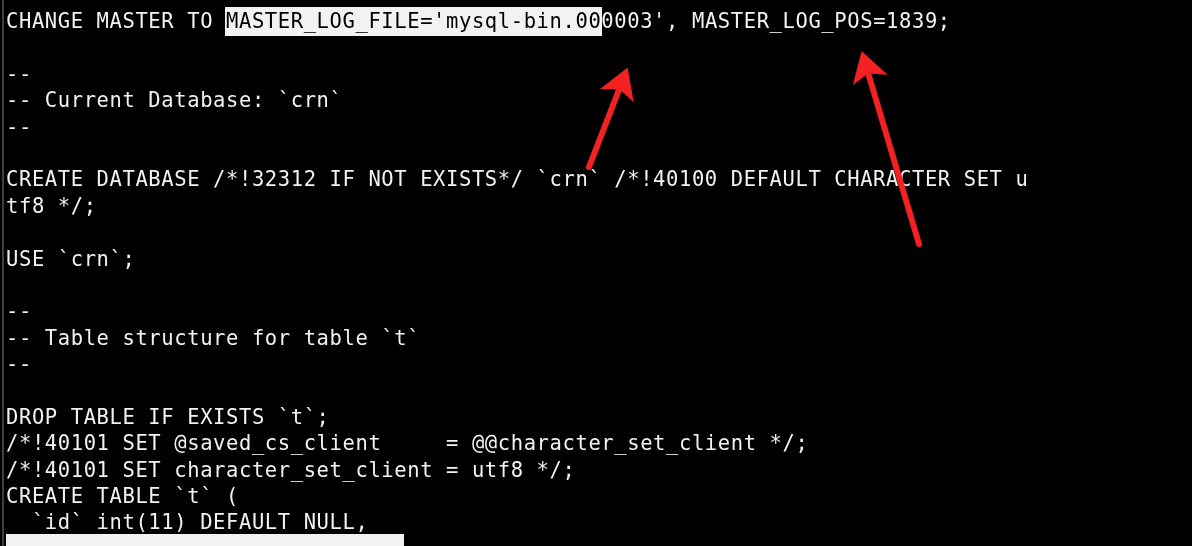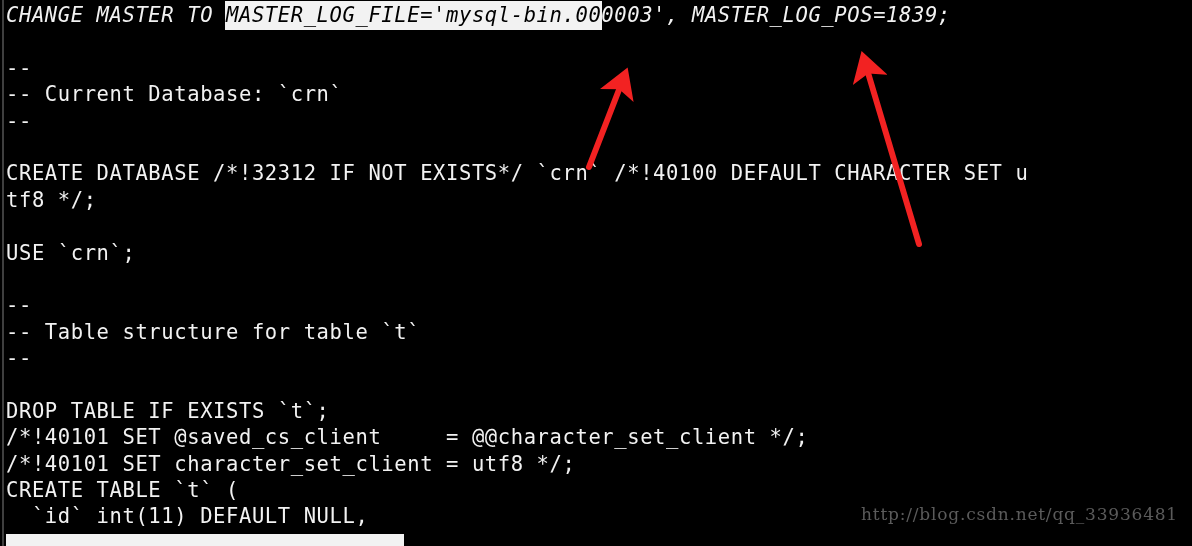--- a/index.html
+++ b/index.html
@@ -49,22 +49,21 @@
     font-family: "DejaVu Sans Mono", "Liberation Mono", monospace;
   }
 
   .line {
     height: 26.4px;
     white-space: pre;
     display: block;
   }
 
   .line.first {
-    margin-top: 2px;
-    font-style: italic;
+    margin-top: 8px;
   }
 
   
   .sel {
     background: #f2f2f2;
     color: #000000;
     padding: 1px 0 2px 0;
     box-shadow: 0 0 0 1px #f2f2f2;
   }
 
@@ -125,15 +124,14 @@
       <marker id="ahead" markerWidth="5" markerHeight="6" refX="2.4" refY="3" orient="auto" markerUnits="strokeWidth">
         <path d="M0,0 L5,3 L0,6 L1.1,3 z" fill="#f22222"></path>
       </marker>
     </defs>
     <g id="arrow-group">
         <line x1="589" y1="167" x2="622" y2="82" stroke="#f22222" stroke-width="6" stroke-linecap="round" marker-end="url(#ahead)"></line>
         <line x1="919" y1="244" x2="866" y2="66" stroke="#f22222" stroke-width="6" stroke-linecap="round" marker-end="url(#ahead)"></line>
       </g>
   </svg>
 
-  <div class="watermark">http://blog.csdn.net/qq_33936481</div>
 
 </div>
 
 </body></html>

